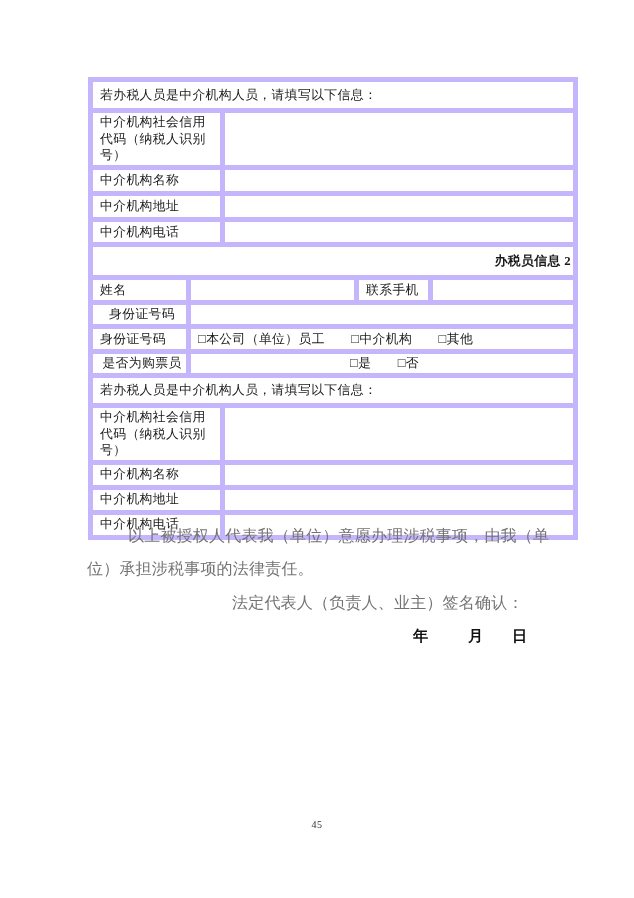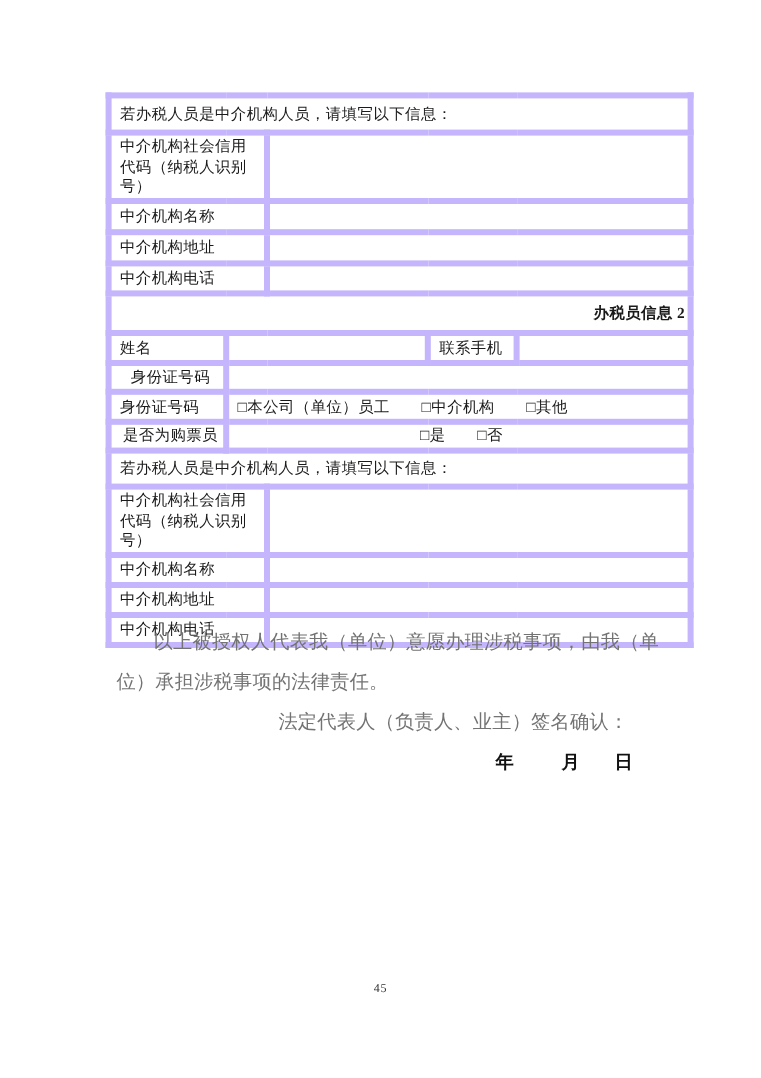--- a/index.html
+++ b/index.html
@@ -48,21 +48,21 @@
   .decl-line {
     position: absolute;
     font-weight: normal;
     font-size: 16px;
     line-height: 17px;
     letter-spacing: 0.2px;
     white-space: nowrap;
     color: #737373;
   }
   .decl-line1 { left: 128px; top: 527px; }
-  .decl-line2 { left: 97px;  top: 560px; }
+  .decl-line2 { left: 87px;  top: 560px; }
   .decl-sign  { left: 232px; top: 594px; text-align: right; }
   .date-label {
     position: absolute;
     top: 627px;
     font-weight: bold;
     font-size: 15.2px;
     line-height: 17px;
     color: #111;
   }
   .date-year  { left: 413px; }

